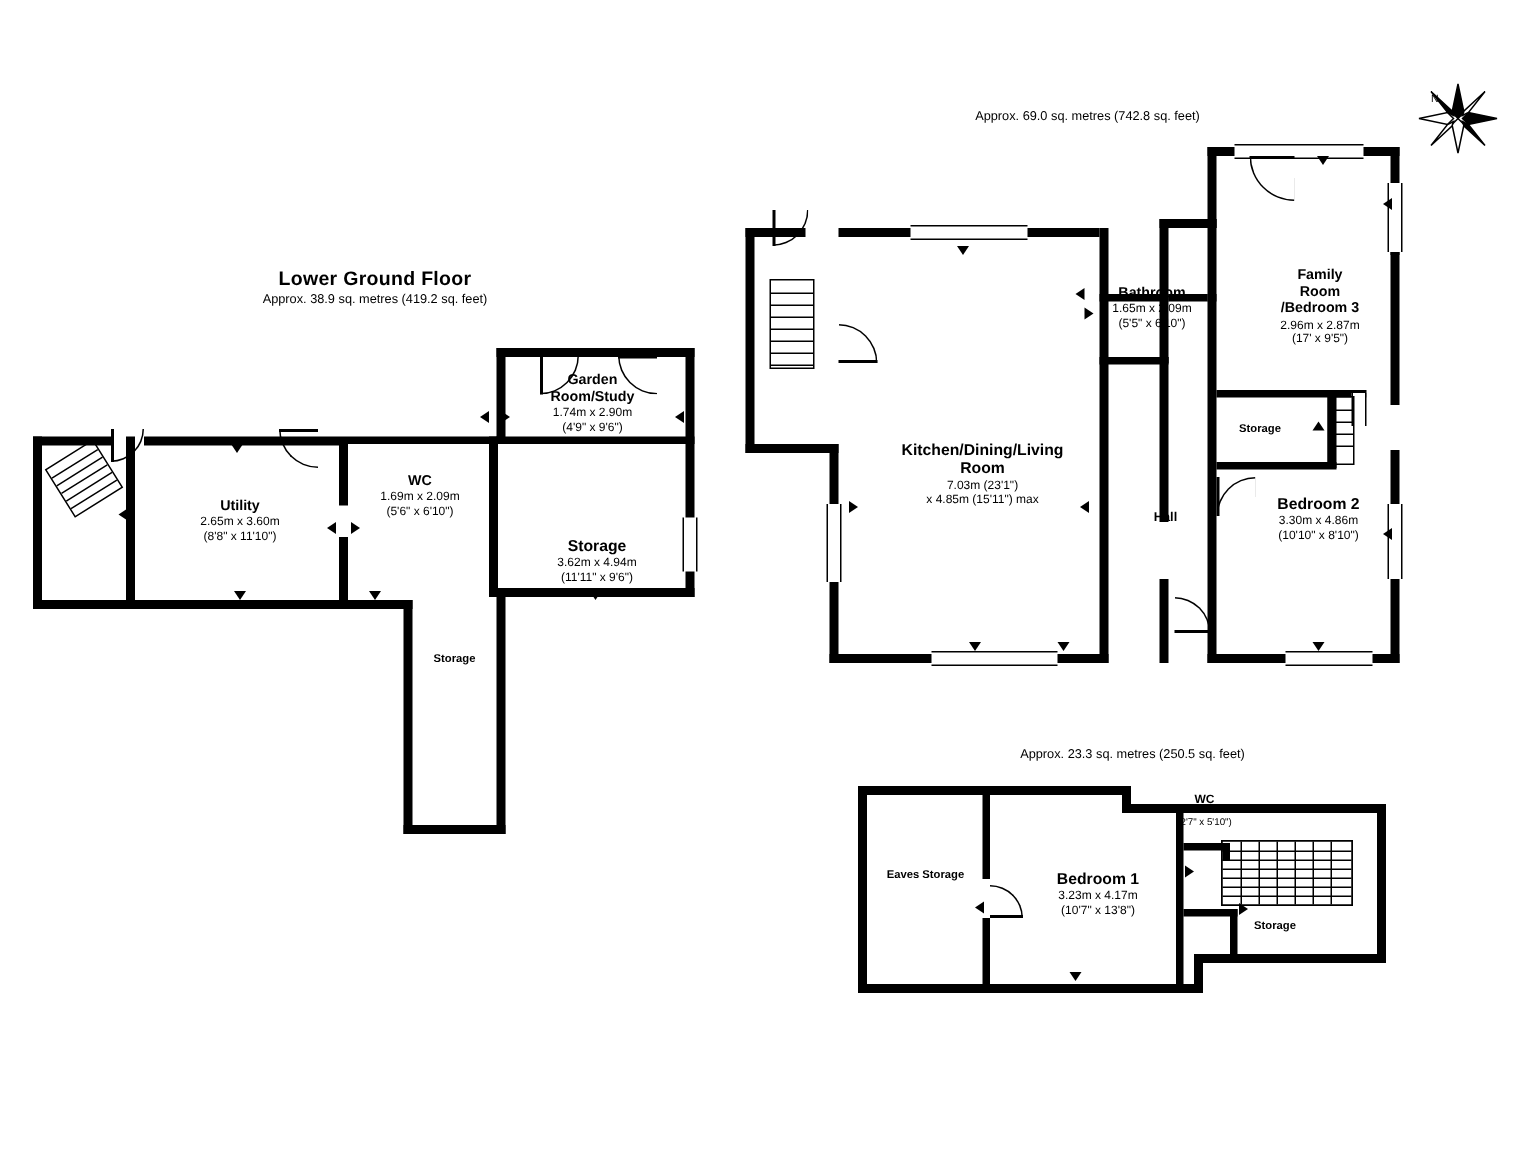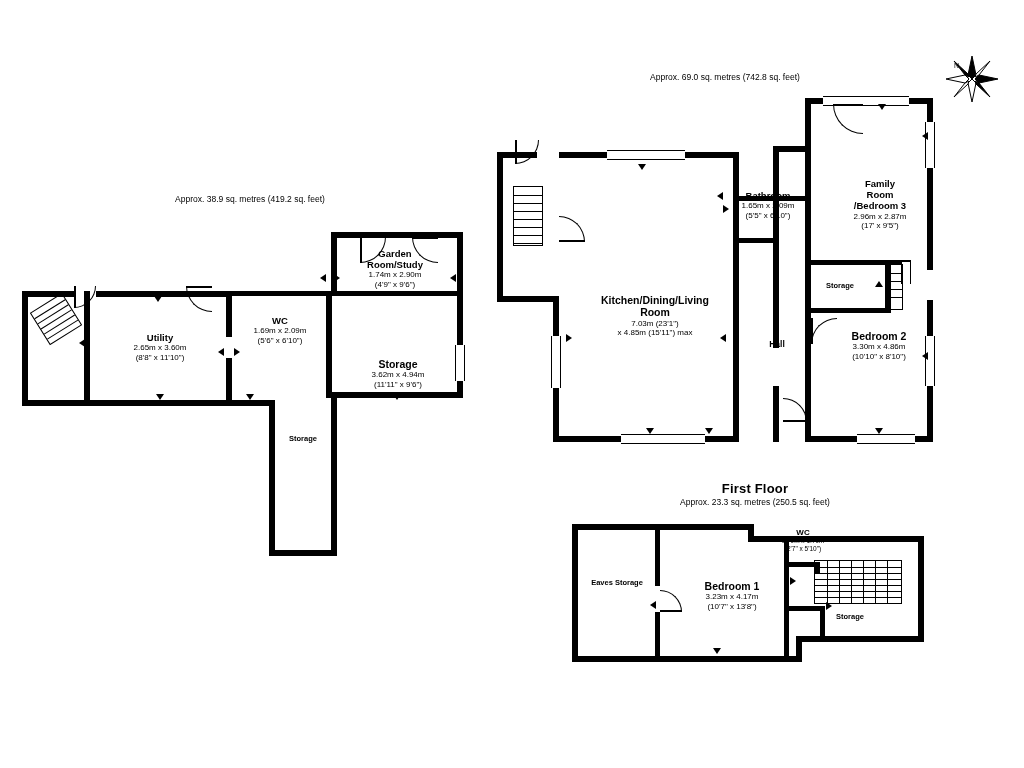--- a/index.html
+++ b/index.html
@@ -121,20 +121,21 @@
     width: 1px; height: auto;
   }
   
   #compass { position: absolute; }
 </style>
 </head>
 <body>
 
 <div id="stage">
 
+  <div class="floor-title" style="left:110px; top:178px; width:280px;">Lower Ground Floor</div>
   <div class="floor-sub" style="left:110px; top:194px; width:280px;">Approx. 38.9 sq. metres (419.2 sq. feet)</div>
 
   <div>
 
     <div class="w" style="left:22px; top:291px; width:6px; height:115px;"></div>
     <div class="w" style="left:22px; top:291px; width:52px; height:6px;"></div>
     <div class="w" style="left:96px; top:291px; width:130px; height:6px;"></div>
     <div class="w" style="left:22px; top:400px; width:253px; height:6px;"></div>
     <div class="w" style="left:269px; top:400px; width:6px; height:156px;"></div>
     <div class="w" style="left:269px; top:550px; width:68px; height:6px;"></div>
@@ -331,21 +332,20 @@
     <div class="room" style="left:818px; top:330px; width:122px;">
       <span class="nm big">Bedroom 2</span>
       <span class="d1">3.30m x 4.86m</span>
       <span class="d2">(10'10" x 8'10")</span>
     </div>
 
     <div class="plain" style="left:752px; top:339px; width:50px; font-size:8.5px;">Hall</div>
     <div class="plain" style="left:812px; top:281px; width:56px;">Storage</div>
   </div>
 
-  <div class="floor-title" style="left:615px; top:481px; width:280px;">First Floor</div>
   <div class="floor-sub" style="left:615px; top:497px; width:280px;">Approx. 23.3 sq. metres (250.5 sq. feet)</div>
 
   <div>
 
     <div class="w" style="left:572px; top:524px; width:6px; height:138px;"></div>
     <div class="w" style="left:572px; top:524px; width:182px; height:6px;"></div>
     <div class="w" style="left:572px; top:656px; width:230px; height:6px;"></div>
     <div class="w" style="left:748px; top:524px; width:6px; height:18px;"></div>
     <div class="w" style="left:748px; top:536px; width:176px; height:6px;"></div>
     <div class="w" style="left:918px; top:536px; width:6px; height:106px;"></div>

